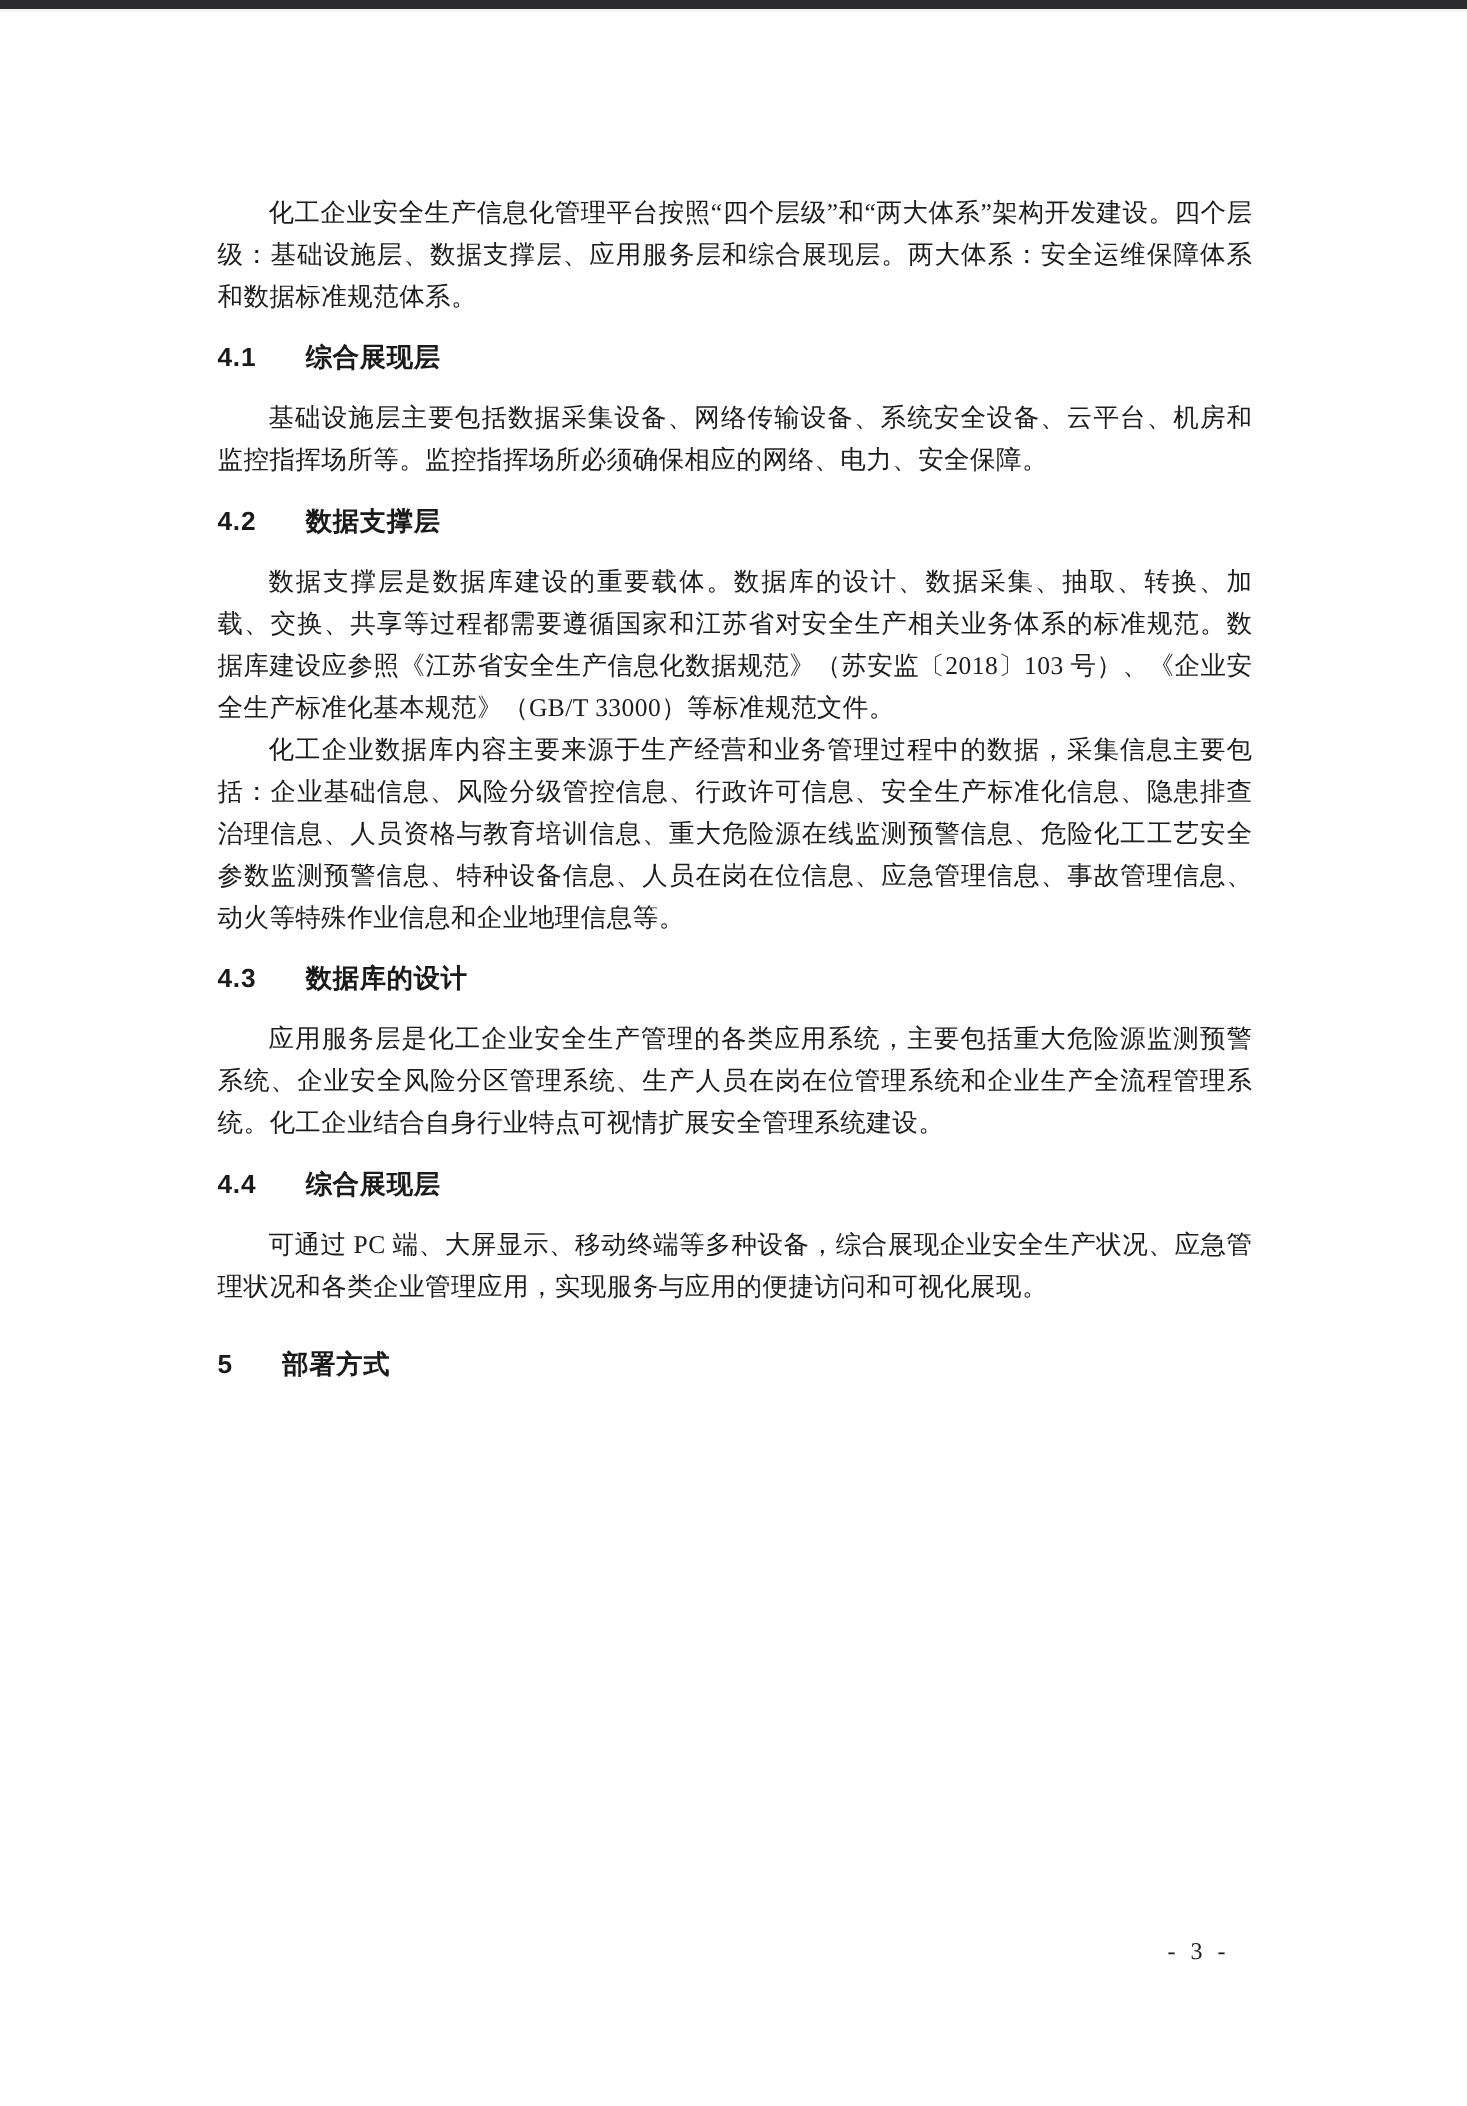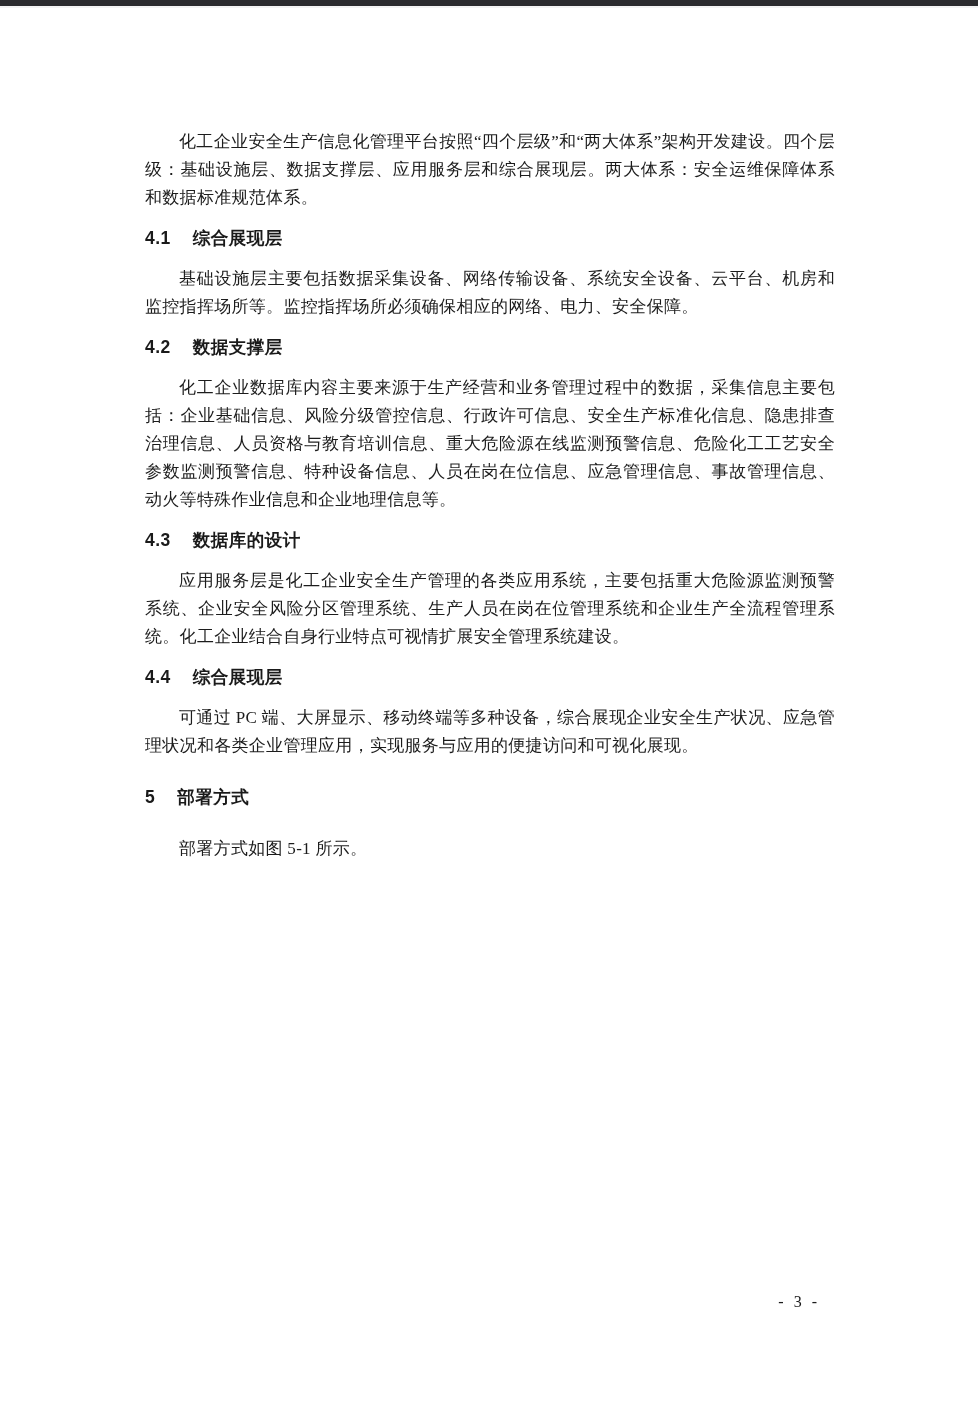--- a/index.html
+++ b/index.html
@@ -45,21 +45,21 @@
     font-weight: bold;
     line-height: 28px;
     margin: 12px 0 13px 0;
     letter-spacing: 0.5px;
     color: #1a1a1a;
   }
   .section-heading.level1 {
     margin: 23px 0 24px 0;
   }
   .sec-num {
-    margin-right: 22px;
+    margin-right: 33px;
   }
   .footer-page-number {
     position: absolute;
     top: 1292px;
     right: 158px;
     font-size: 16px;
     line-height: 20px;
     letter-spacing: 3px;
     color: #1c1c1c;
     white-space: pre;
@@ -76,33 +76,33 @@
     <p class="body-para">化工企业安全生产信息化管理平台按照“四个层级”和“两大体系”架构开发建设。四个层级：基础设施层、数据支撑层、应用服务层和综合展现层。两大体系：安全运维保障体系和数据标准规范体系。</p>
 
     <h2 class="section-heading">
       <span class="sec-num">4.1</span><span class="sec-title">综合展现层</span>
     </h2>
     <p class="body-para">基础设施层主要包括数据采集设备、网络传输设备、系统安全设备、云平台、机房和监控指挥场所等。监控指挥场所必须确保相应的网络、电力、安全保障。</p>
 
     <h2 class="section-heading">
       <span class="sec-num">4.2</span><span class="sec-title">数据支撑层</span>
     </h2>
+    <p class="body-para">数据支撑层是数据库建设的重要载体。数据库的设计、数据采集、抽取、转换、加载、交换、共享等过程都需要遵循国家和江苏省对安全生产相关业务体系的标准规范。数据库建设应参照《江苏省安全生产信息化数据规范》（苏安监〔2018〕103 号）、《企业安全生产标准化基本规范》（GB/T 33000）等标准规范文件。</p>
     <p class="body-para">化工企业数据库内容主要来源于生产经营和业务管理过程中的数据，采集信息主要包括：企业基础信息、风险分级管控信息、行政许可信息、安全生产标准化信息、隐患排查治理信息、人员资格与教育培训信息、重大危险源在线监测预警信息、危险化工工艺安全参数监测预警信息、特种设备信息、人员在岗在位信息、应急管理信息、事故管理信息、动火等特殊作业信息和企业地理信息等。</p>
 
     <h2 class="section-heading">
       <span class="sec-num">4.3</span><span class="sec-title">数据库的设计</span>
     </h2>
     <p class="body-para">应用服务层是化工企业安全生产管理的各类应用系统，主要包括重大危险源监测预警系统、企业安全风险分区管理系统、生产人员在岗在位管理系统和企业生产全流程管理系统。化工企业结合自身行业特点可视情扩展安全管理系统建设。</p>
 
     <h2 class="section-heading">
       <span class="sec-num">4.4</span><span class="sec-title">综合展现层</span>
     </h2>
     <p class="body-para">可通过 PC 端、大屏显示、移动终端等多种设备，综合展现企业安全生产状况、应急管理状况和各类企业管理应用，实现服务与应用的便捷访问和可视化展现。</p>
 
     <h2 class="section-heading level1">
       <span class="sec-num">5</span><span class="sec-title">部署方式</span>
     </h2>
-    <p class="body-para">部署方式如图 5-1 所示。</p>
 
   </div>
 
   <div class="footer-page-number">- 3 -</div>
 </div>
 
 </body></html>

